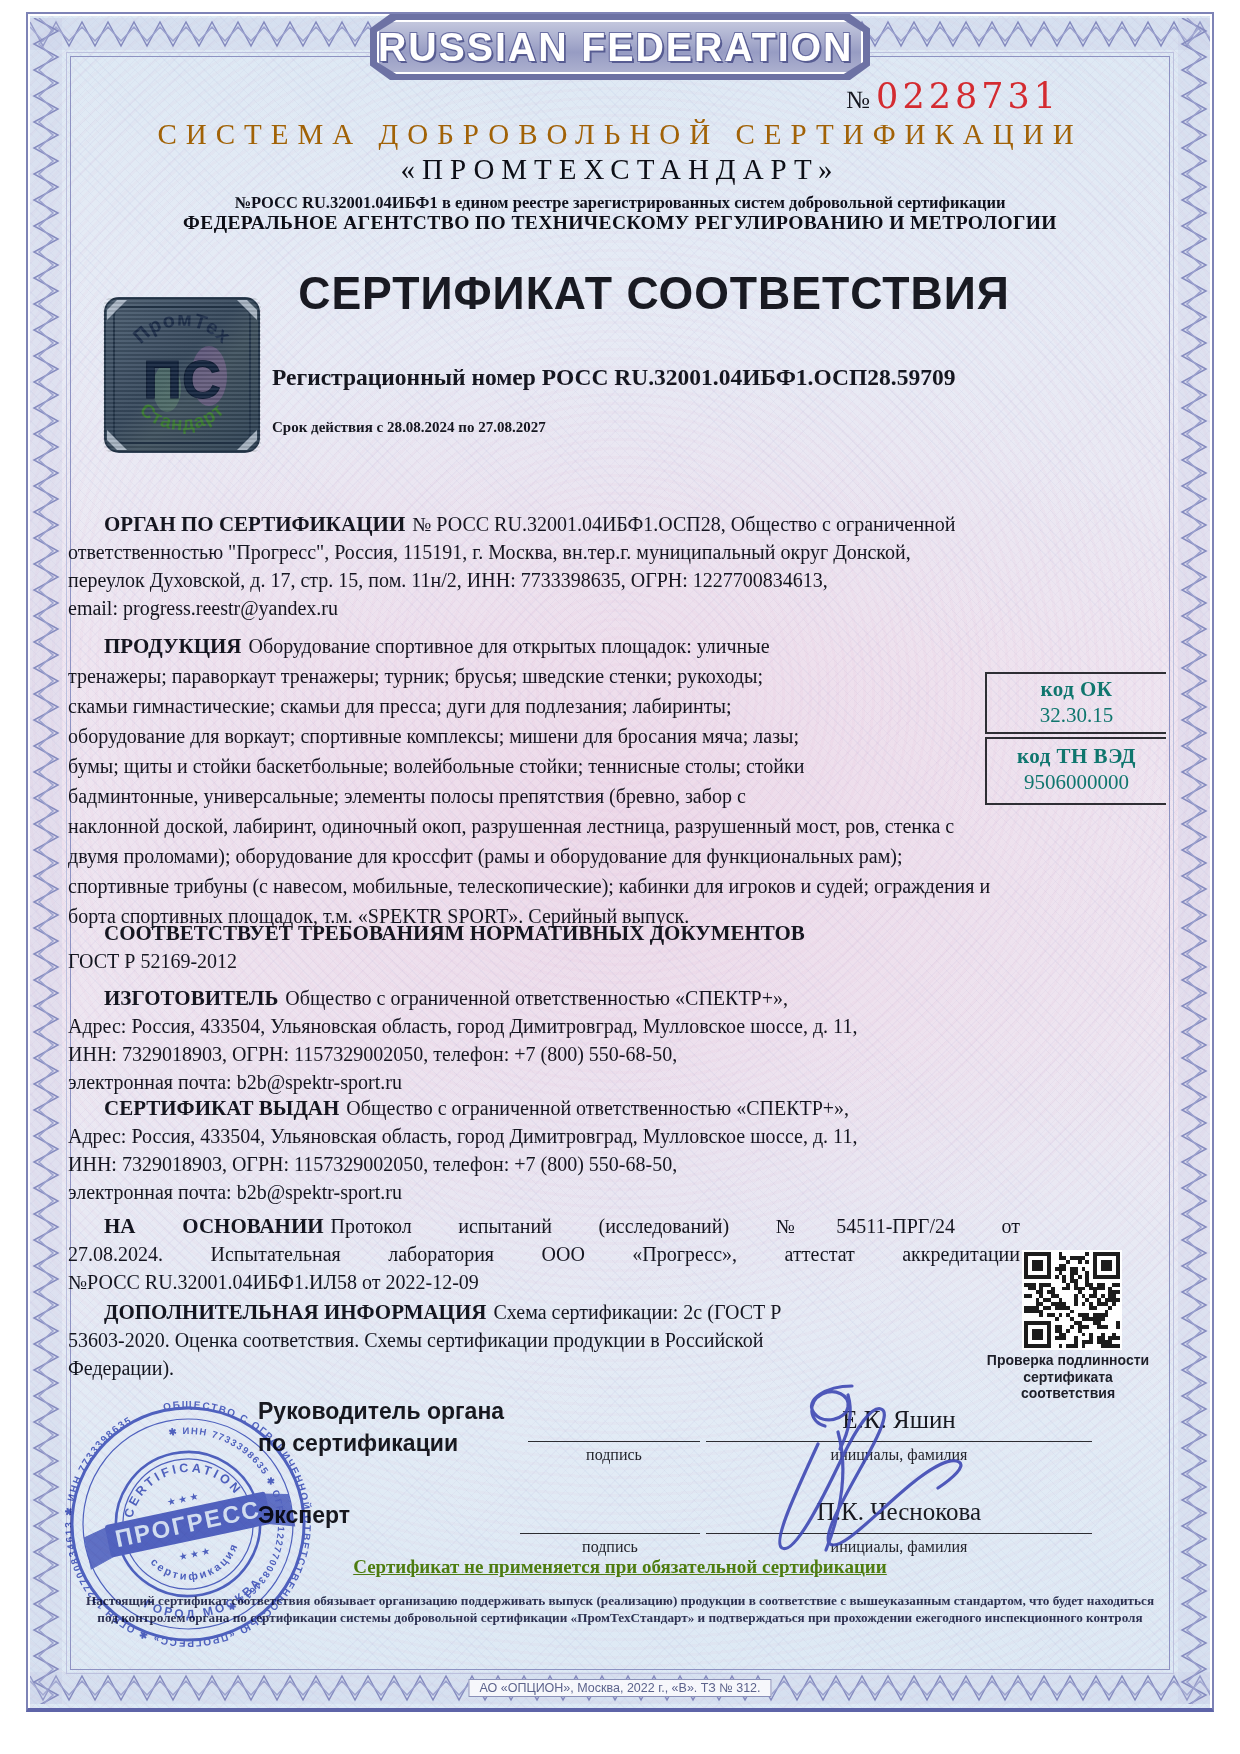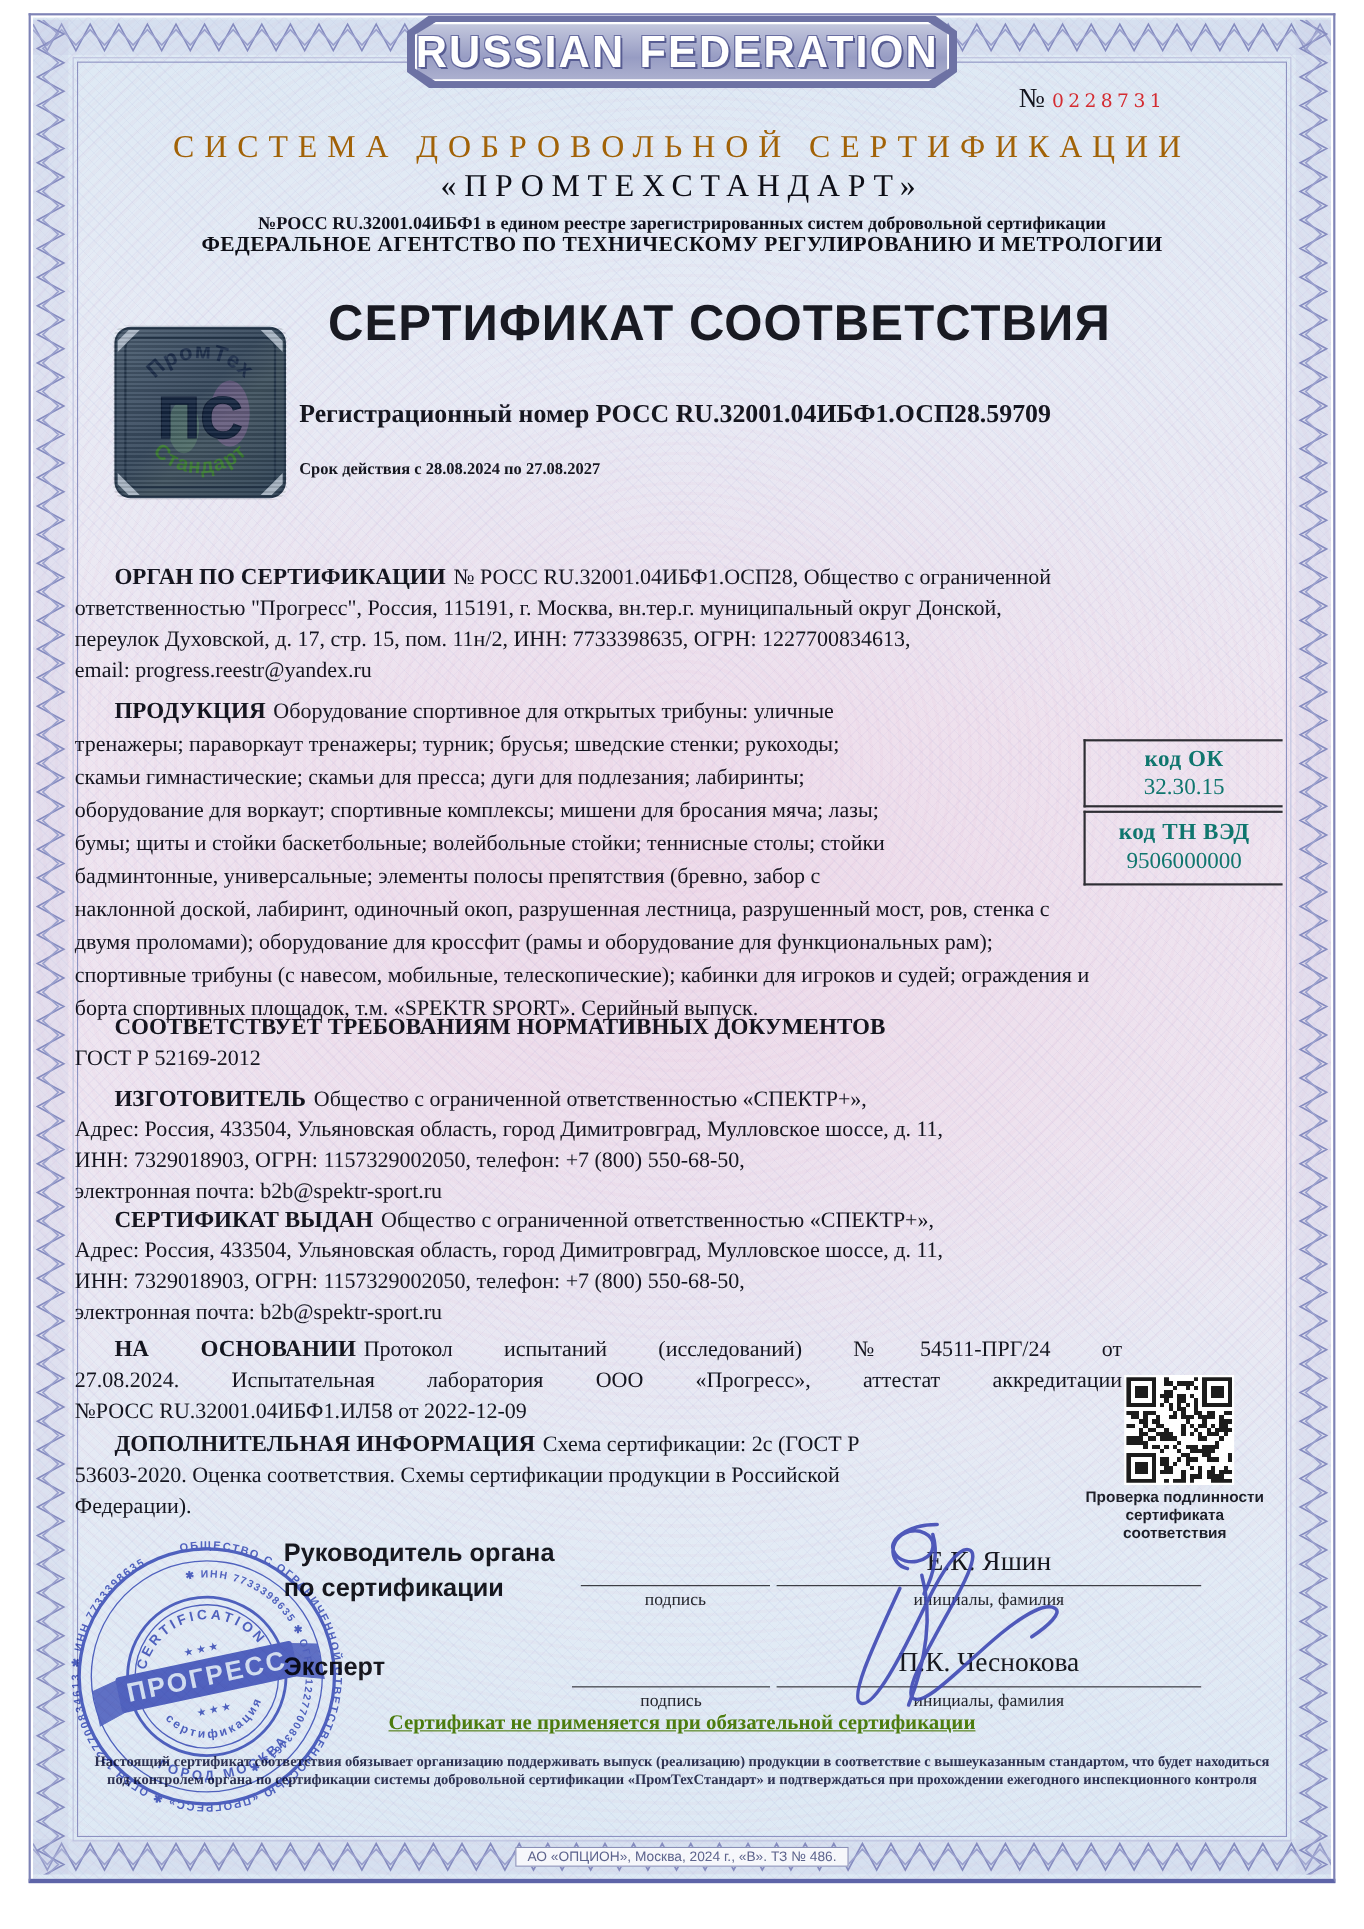--- a/index.html
+++ b/index.html
@@ -23,21 +23,21 @@
           background:#6d72a4;clip-path:polygon(4% 0,96% 0,100% 22%,100% 78%,96% 100%,4% 100%,0 78%,0 22%);
           display:flex;align-items:center;justify-content:center;}
   .plaque-in{width:486px;height:54px;background:linear-gradient(180deg,#c6cadf,#979cc3 60%,#aeb2d0);
           clip-path:polygon(4% 0,96% 0,100% 22%,100% 78%,96% 100%,4% 100%,0 78%,0 22%);
           display:flex;align-items:center;justify-content:flex-end;box-shadow:inset 0 0 0 2px #fff;}
   .plaque-txt{font-family:"Liberation Sans",sans-serif;font-weight:bold;font-size:41px;letter-spacing:2px;
           color:#fff;transform:scaleX(.96);white-space:nowrap;
           text-shadow:2px 2px 0 #575c92,-1px -1px 0 #6a6fa3,1px -1px 0 #6a6fa3,-1px 1px 0 #6a6fa3;}
   
   .cert-no{position:absolute;top:76px;right:180px;z-index:5;font-size:25px;white-space:nowrap;}
-  .cert-no .red{color:#d42b30;font-family:"DejaVu Serif",serif;letter-spacing:4px;font-size:17px;}
+  .cert-no .red{color:#d42b30;font-family:"DejaVu Serif",serif;letter-spacing:4px;font-size:35px;}
   .hline{position:absolute;left:0;width:100%;text-align:center;z-index:5;white-space:nowrap;}
   .sys1{top:118px;font-size:29px;letter-spacing:9px;color:#a16207;}
   .sys2{top:153px;font-size:29px;letter-spacing:7px;color:#0d0e16;}
   .reg-line{top:193px;font-size:16.5px;font-weight:bold;color:#10111c;}
   .agency{top:212px;font-size:19.5px;font-weight:bold;letter-spacing:.4px;color:#0d0e16;}
   .title{position:absolute;top:266px;left:50%;transform:translateX(-50%) scaleX(.97);margin-left:34px;z-index:5;
          font-family:"Liberation Sans",sans-serif;font-weight:bold;font-size:46px;letter-spacing:1px;
          color:#191a22;white-space:nowrap;}
   .regnum{position:absolute;top:364px;left:272px;font-size:23.5px;font-weight:600;z-index:5;white-space:nowrap;}
   .validity{position:absolute;top:419px;left:272px;font-size:15px;font-weight:600;z-index:5;white-space:nowrap;}
@@ -154,21 +154,21 @@
   <div class="validity">Срок действия с 28.08.2024 по 27.08.2027</div>
 
   <section class="sec" style="top:510px">
     <div class="ln"><b class="lbl">ОРГАН ПО СЕРТИФИКАЦИИ</b><span>№ РОСС RU.32001.04ИБФ1.ОСП28, Общество с ограниченной</span></div>
     <div class="ln">ответственностью "Прогресс", Россия, 115191, г. Москва, вн.тер.г. муниципальный округ Донской,</div>
     <div class="ln">переулок Духовской, д. 17, стр. 15, пом. 11н/2, ИНН: 7733398635, ОГРН: 1227700834613,</div>
     <div class="ln">email: progress.reestr@yandex.ru</div>
   </section>
 
   <section class="sec p" style="top:631px">
-    <div class="ln"><b class="lbl">ПРОДУКЦИЯ</b><span>Оборудование спортивное для открытых трибуны: уличные</span></div>
+    <div class="ln"><b class="lbl">ПРОДУКЦИЯ</b><span>Оборудование спортивное для открытых площадок: уличные</span></div>
     <div class="ln">тренажеры; параворкаут тренажеры; турник; брусья; шведские стенки; рукоходы;</div>
     <div class="ln">скамьи гимнастические; скамьи для пресса; дуги для подлезания; лабиринты;</div>
     <div class="ln">оборудование для воркаут; спортивные комплексы; мишени для бросания мяча; лазы;</div>
     <div class="ln">бумы; щиты и стойки баскетбольные; волейбольные стойки; теннисные столы; стойки</div>
     <div class="ln">бадминтонные, универсальные; элементы полосы препятствия (бревно, забор с</div>
     <div class="ln">наклонной доской, лабиринт, одиночный окоп, разрушенная лестница, разрушенный мост, ров, стенка с</div>
     <div class="ln">двумя проломами); оборудование для кроссфит (рамы и оборудование для функциональных рам);</div>
     <div class="ln">спортивные трибуны (с навесом, мобильные, телескопические); кабинки для игроков и судей; ограждения и</div>
     <div class="ln">борта спортивных площадок, т.м.  «SPEKTR SPORT». Серийный выпуск.</div>
   </section>
@@ -486,15 +486,15 @@
         <text font-family="Liberation Sans,sans-serif" font-size="11" font-weight="bold" letter-spacing="2.5" stroke="none">
           <textPath href="#st-serf" startOffset="50%" text-anchor="middle">сертификация</textPath>
         </text>
       </g>
     </svg>
   </div>
 
   <div class="note">Сертификат не применяется при обязательной сертификации</div>
   <div class="fine" style="top:1592px">Настоящий сертификат соответствия обязывает организацию поддерживать выпуск (реализацию) продукции в соответствие с вышеуказанным стандартом, что будет находиться</div>
   <div class="fine" style="top:1609px">под контролем органа по сертификации системы добровольной сертификации «ПромТехСтандарт» и подтверждаться при прохождении ежегодного инспекционного контроля</div>
-  <div class="print-label">АО «ОПЦИОН», Москва, 2024 г., «В». ТЗ № 486.</div>
+  <div class="print-label">АО «ОПЦИОН», Москва, 2022 г., «В». ТЗ № 312.</div>
 
 </div>
 
 </body></html>

